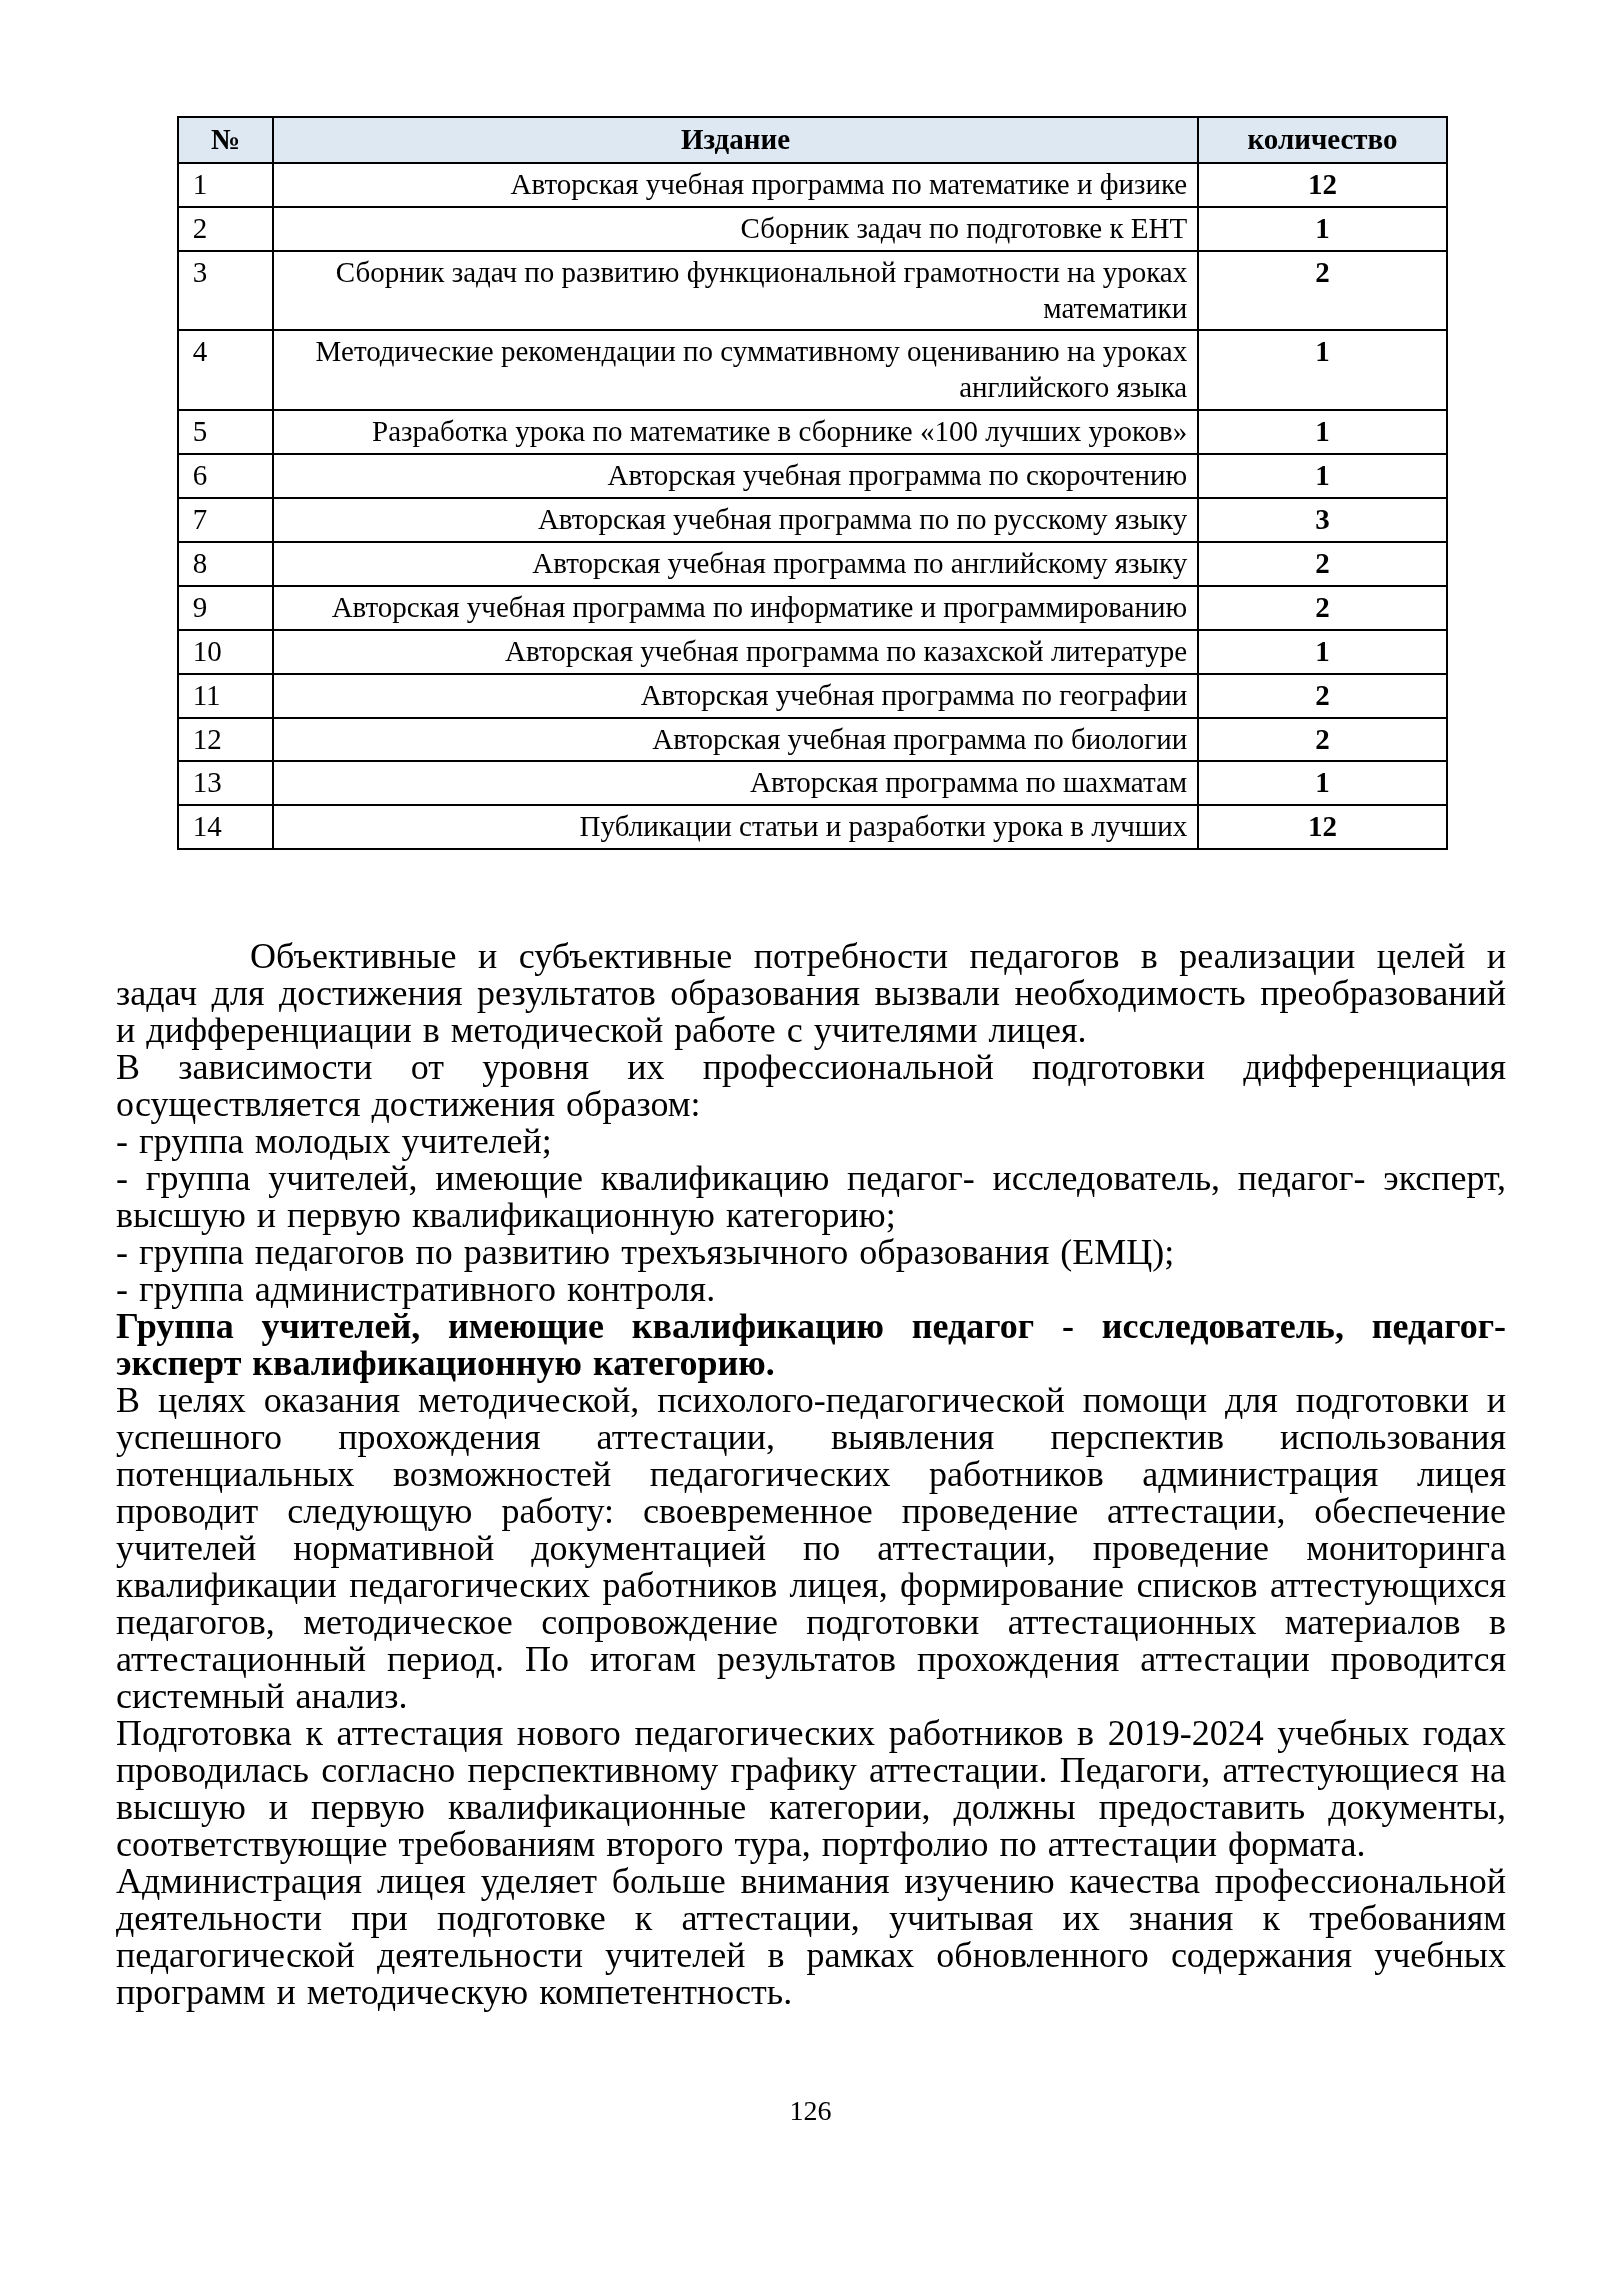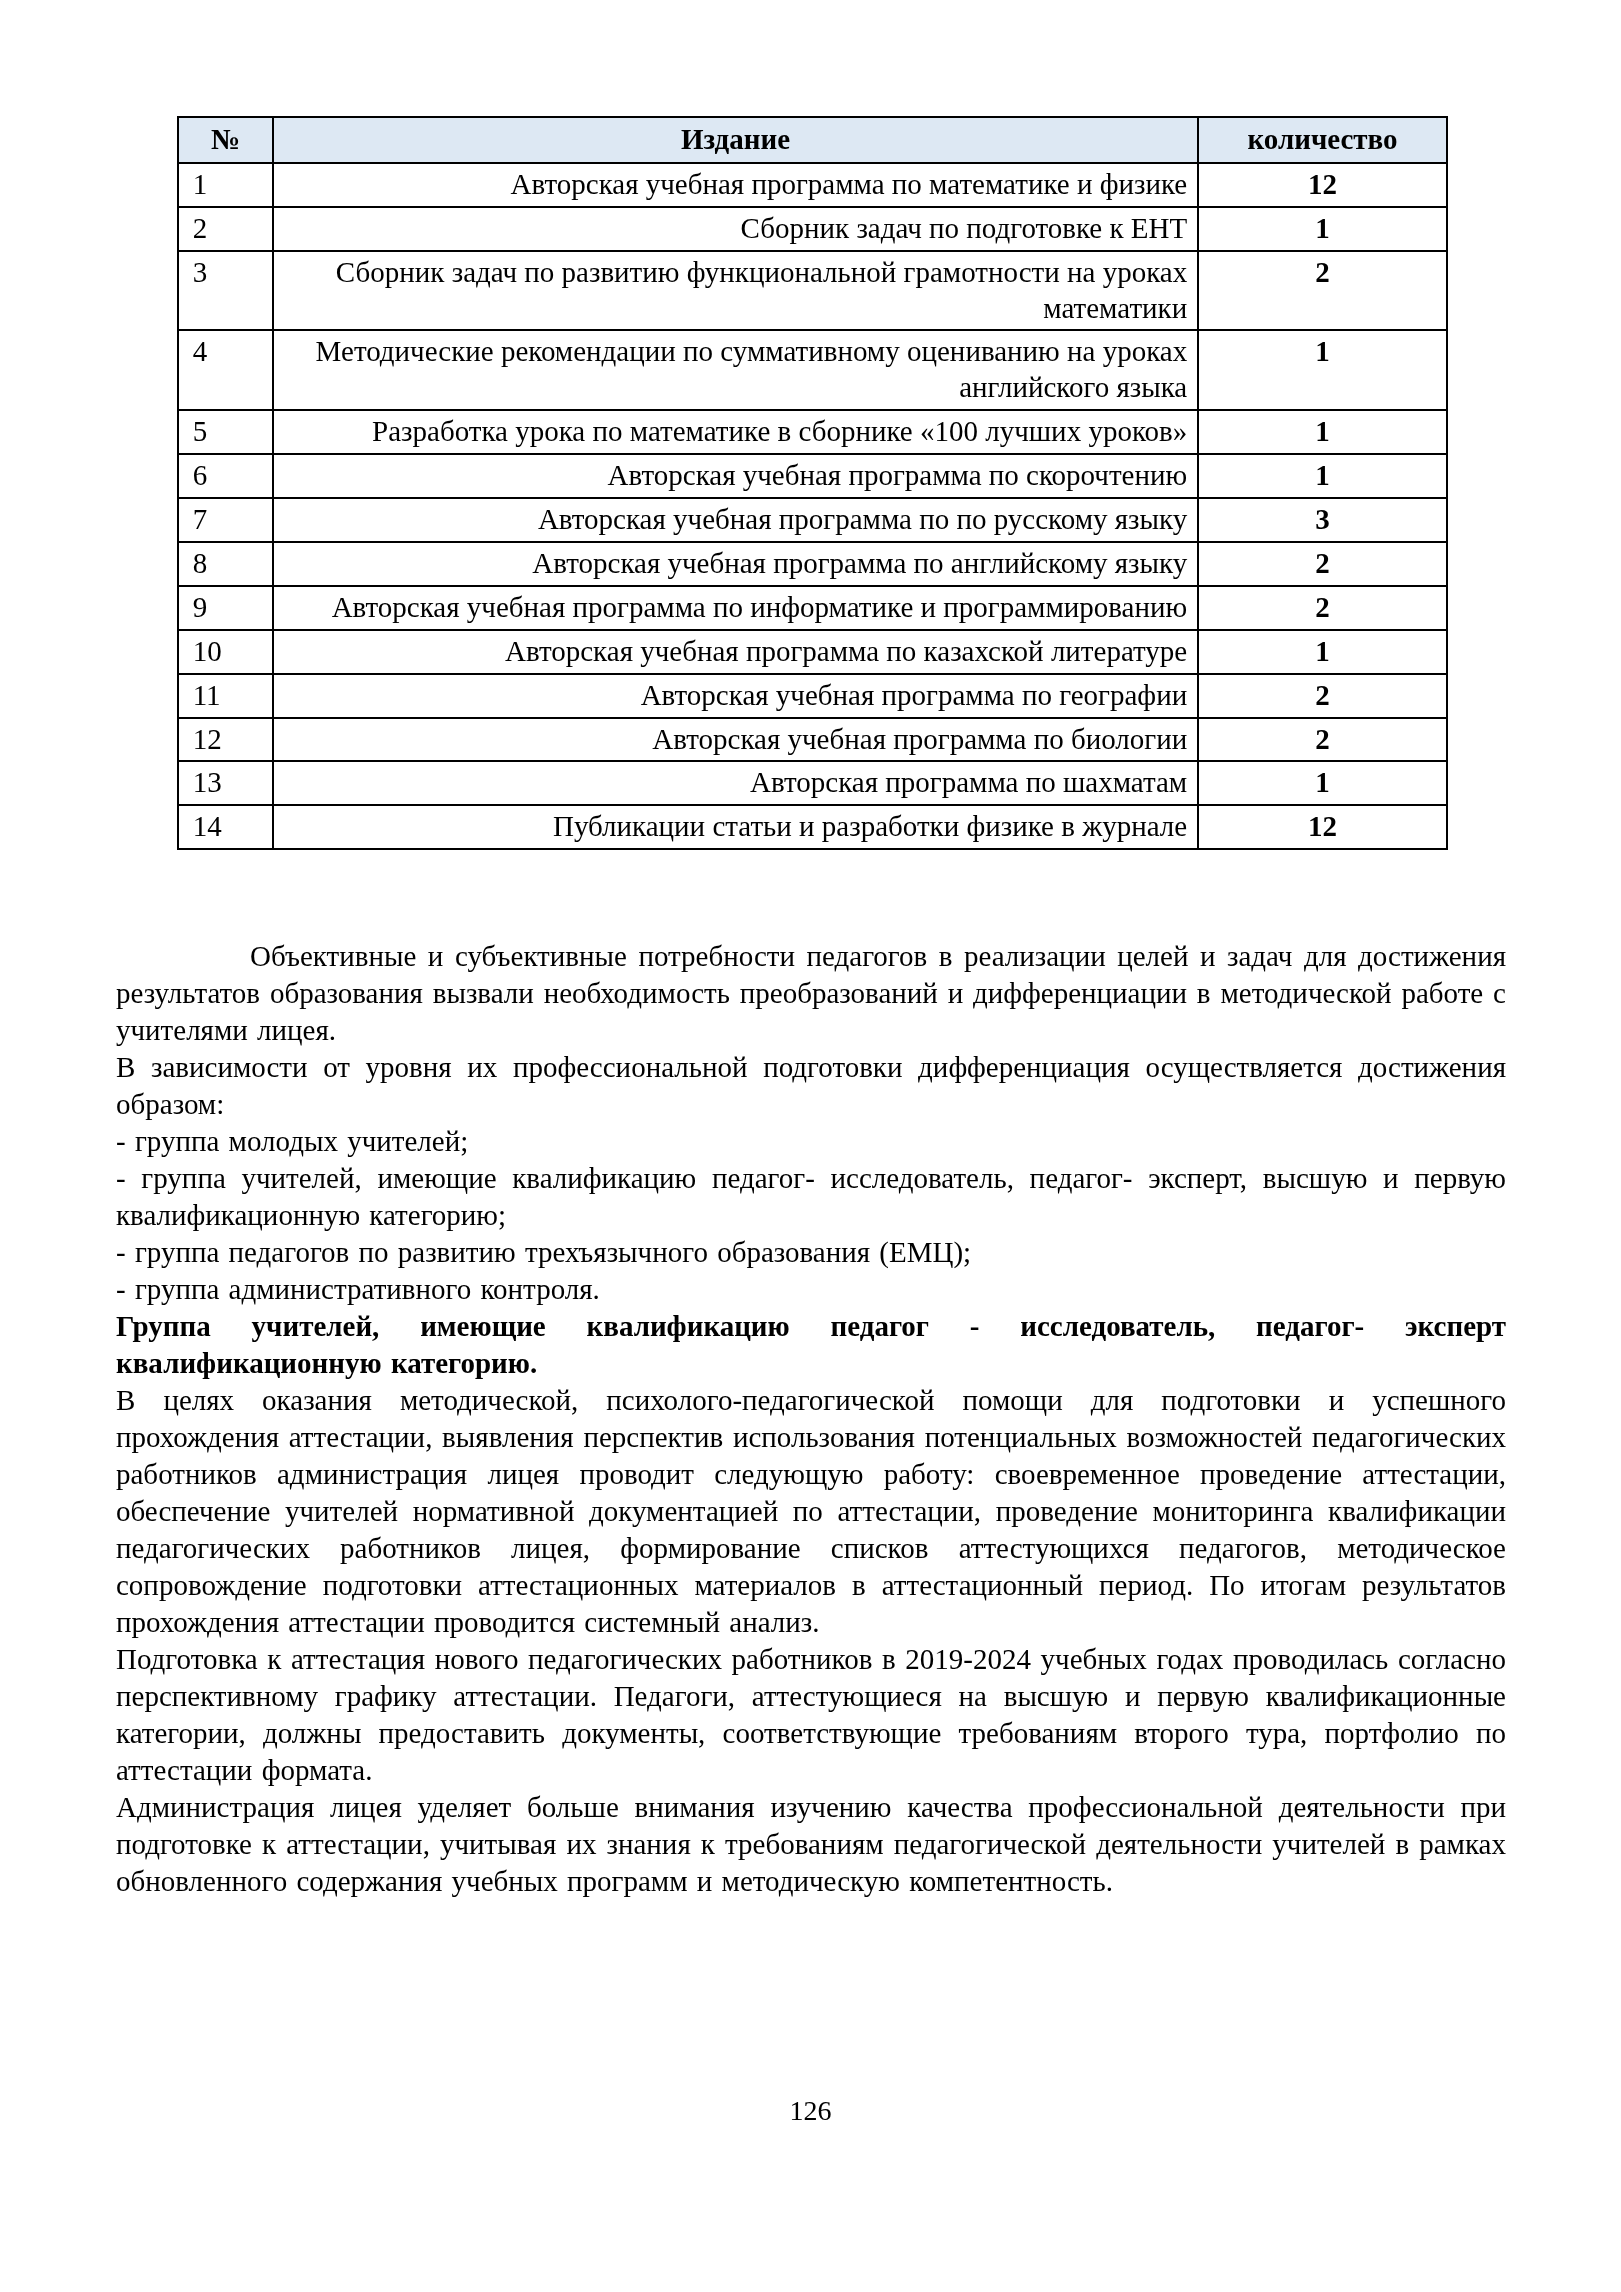--- a/index.html
+++ b/index.html
@@ -50,21 +50,21 @@
   .pub-table td.col-title {
     text-align: right;
     padding-left: 11.8px;
   }
   .pub-table td.col-qty {
     text-align: center;
     font-weight: bold;
   }
   .body-text {
     margin-top: 88px;
-    font-size: 29px;
+    font-size: 36px;
     line-height: 37px;
     text-align: justify;
     word-spacing: 2px;
   }
   .para {
     margin: 0;
     padding: 0;
   }
   .para.indent {
     text-indent: 134px;
@@ -162,21 +162,21 @@
             <td class="col-title">Авторская учебная программа по биологии</td>
             <td class="col-qty">2</td>
           </tr>
           <tr>
             <td class="col-num">13</td>
             <td class="col-title">Авторская программа по шахматам</td>
             <td class="col-qty">1</td>
           </tr>
           <tr>
             <td class="col-num">14</td>
-            <td class="col-title">Публикации статьи и разработки физике  в журнале</td>
+            <td class="col-title">Публикации статьи и разработки урока  в лучших</td>
             <td class="col-qty">12</td>
           </tr>
         </tbody>
     </table>
 
     <div class="body-text">
         <p class="para indent">Объективные и субъективные потребности педагогов в реализации целей и задач для достижения результатов образования вызвали необходимость преобразований и дифференциации в методической работе  с учителями лицея.</p>
         <p class="para">В зависимости от уровня их профессиональной подготовки дифференциация осуществляется достижения образом:</p>
         <p class="para">- группа молодых учителей;</p>
         <p class="para">- группа учителей, имеющие квалификацию педагог- исследователь, педагог- эксперт, высшую и первую квалификационную категорию;</p>

